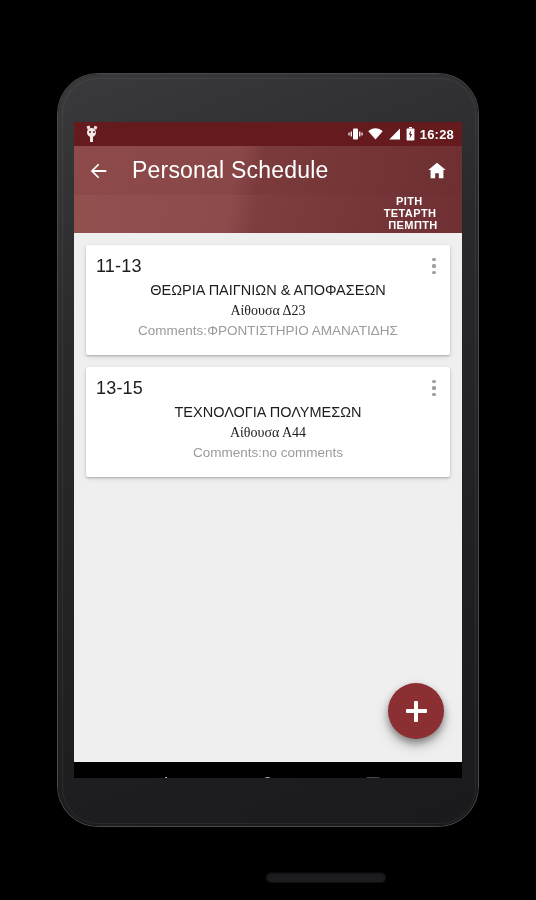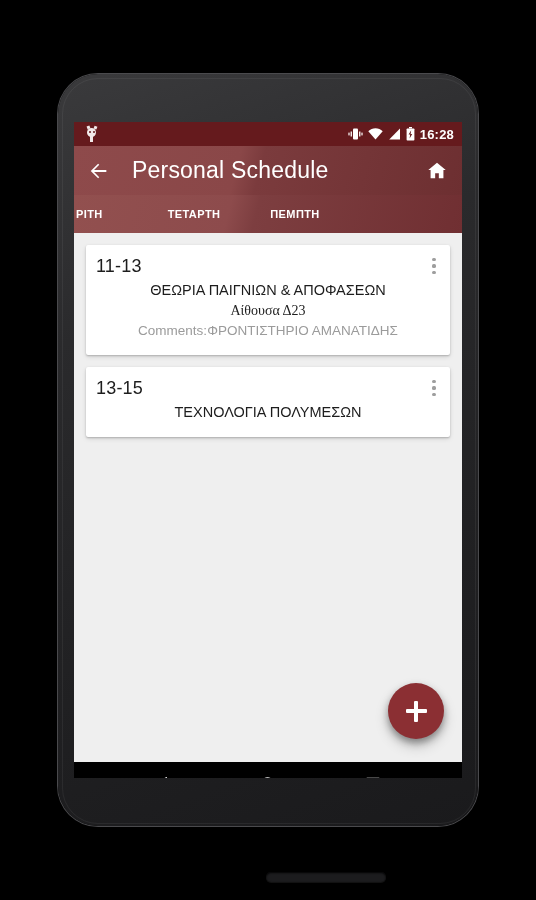--- a/index.html
+++ b/index.html
@@ -144,22 +144,23 @@
   .appbar-spacer { flex: 1; }
   .back-arrow { width: 22px; height: 22px; }
   .home-icon { width: 22px; height: 22px; }
 
   
   .tabbar {
     position: relative;
     height: 38px;
     background: linear-gradient(105deg, #92504f 0%, #8d4b4c 40%, #7d3e40 47%, #702f32 100%);
     display: flex;
-    align-items: center;
+    align-items: flex-end;
     overflow: hidden;
+    flex-direction: column;
   }
   .tab {
     flex: 0 0 auto;
     display: flex;
     align-items: center;
     justify-content: center;
     color: #fff;
     font-size: 11px;
     font-weight: bold;
     letter-spacing: 0.4px;
@@ -368,20 +369,22 @@
 
     <div class="card">
       <div class="overflow-dots">
         <span></span>
           <span></span>
           <span></span>
       </div>
       <div class="card-time">13-15</div>
       <div class="card-body">
         <div class="card-course">ΤΕΧΝΟΛΟΓΙΑ ΠΟΛΥΜΕΣΩΝ</div>
+        <div class="card-room">Αίθουσα Α44</div>
+        <div class="card-comments">Comments:no comments</div>
       </div>
     </div>
 
     <div class="fab">
       <span class="plus-h"></span>
       <span class="plus-v"></span>
     </div>
   </div>
 
   <div class="navbar">

